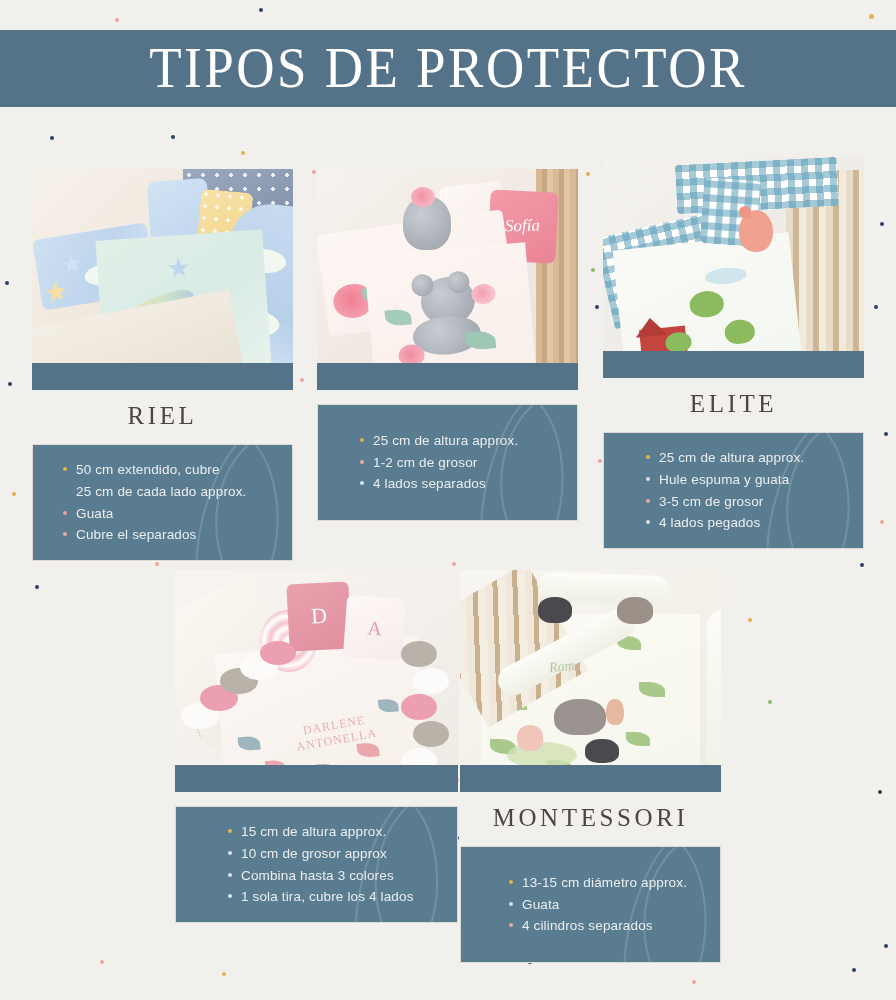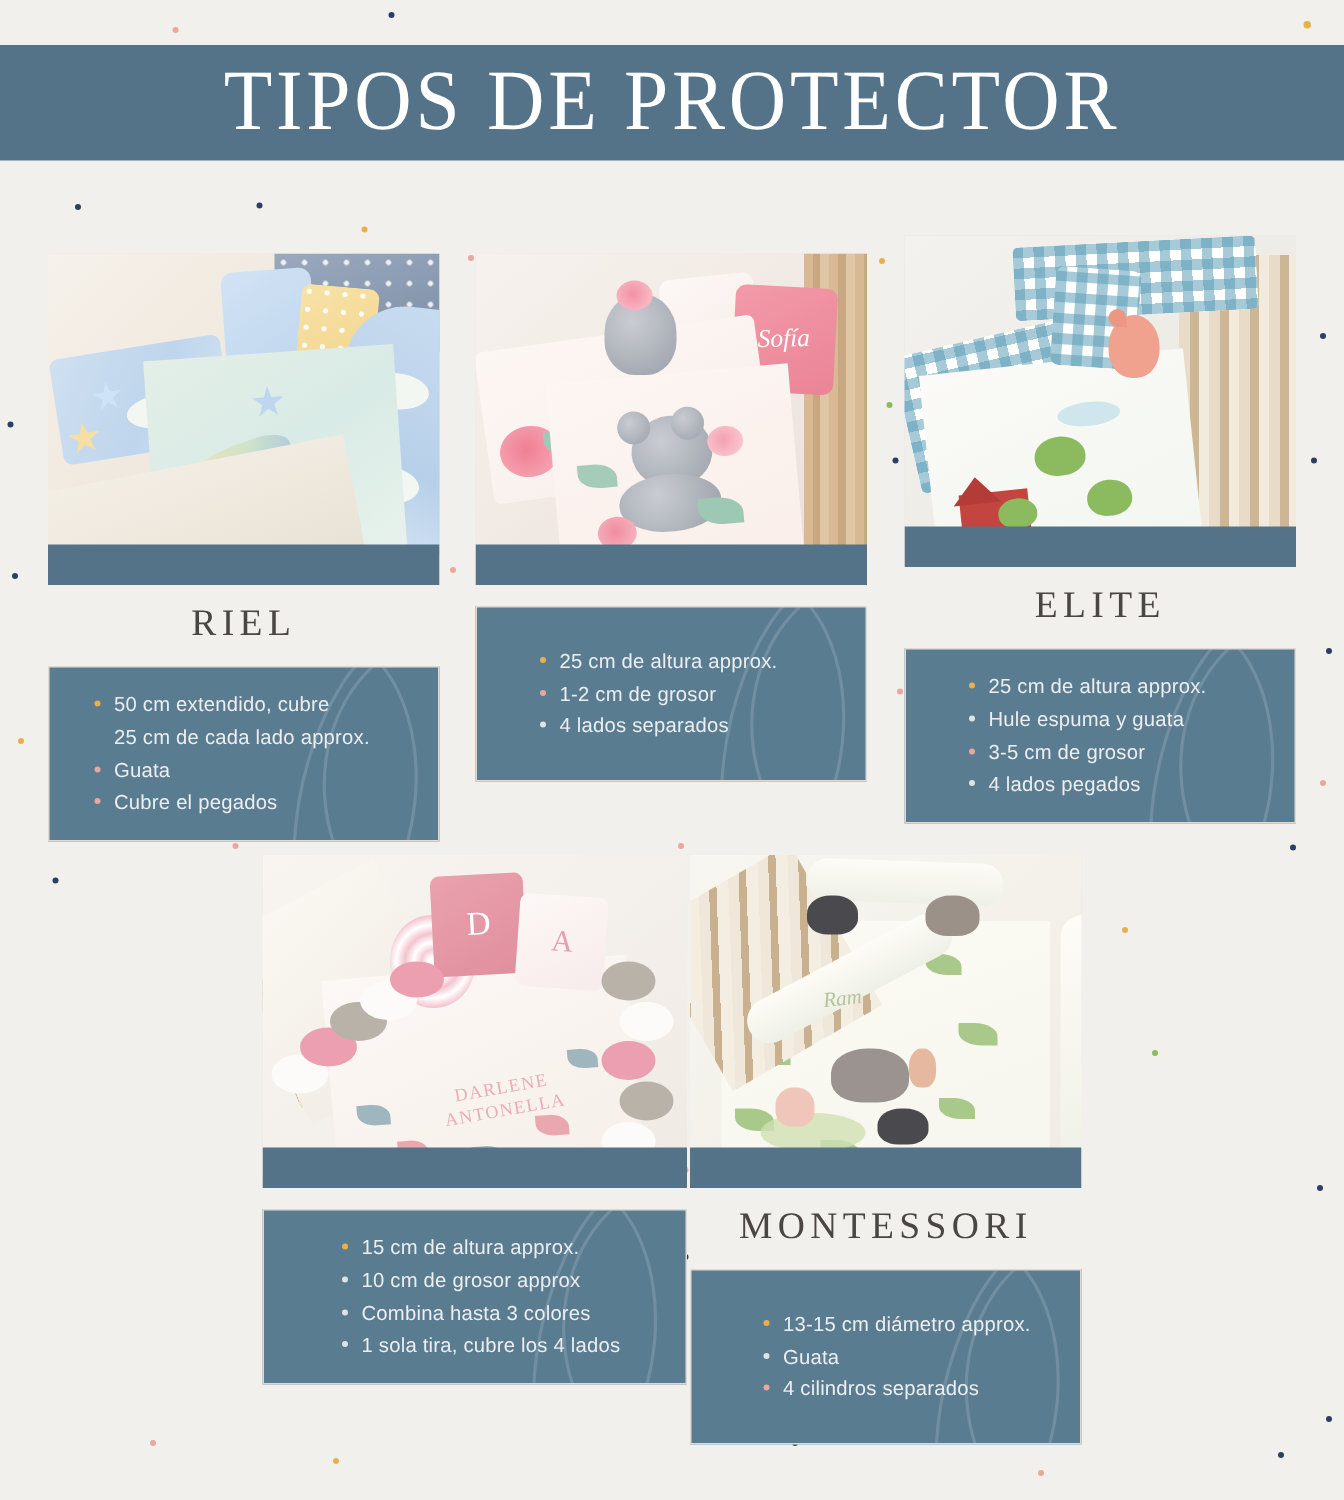--- a/index.html
+++ b/index.html
@@ -435,21 +435,21 @@
     <div class="spec-box" style="margin-top:14px;height:117px;padding:0 16px 0 30px;">
       <svg class="spec-watermark" viewBox="0 0 100 140">
         <path d="M10,138 C10,80 34,22 62,2" stroke="#eaf2f7" stroke-width="2" fill="none"></path>
         <path d="M40,138 C18,92 30,30 74,4" stroke="#eaf2f7" stroke-width="2" fill="none"></path>
         <path d="M78,138 C96,90 88,32 58,6" stroke="#eaf2f7" stroke-width="2" fill="none"></path>
       </svg>
       <ul class="spec-list">
         <li class="spec-item b-gold">50 cm extendido, cubre
 25 cm de cada lado approx.</li>
         <li class="spec-item b-pink">Guata</li>
-        <li class="spec-item b-pink">Cubre el pegados</li>
+        <li class="spec-item b-pink">Cubre el separados</li>
       </ul>
     </div>
   </div>
 
   <div class="card" style="left:317px;top:169px;width:261px;">
     <div class="photo-frame" style="height:221px;">
       <div class="photo">
         <div class="scene prem-wall">
           <div class="prem-wood"></div>
           <div class="prem-pillow-white"></div>

